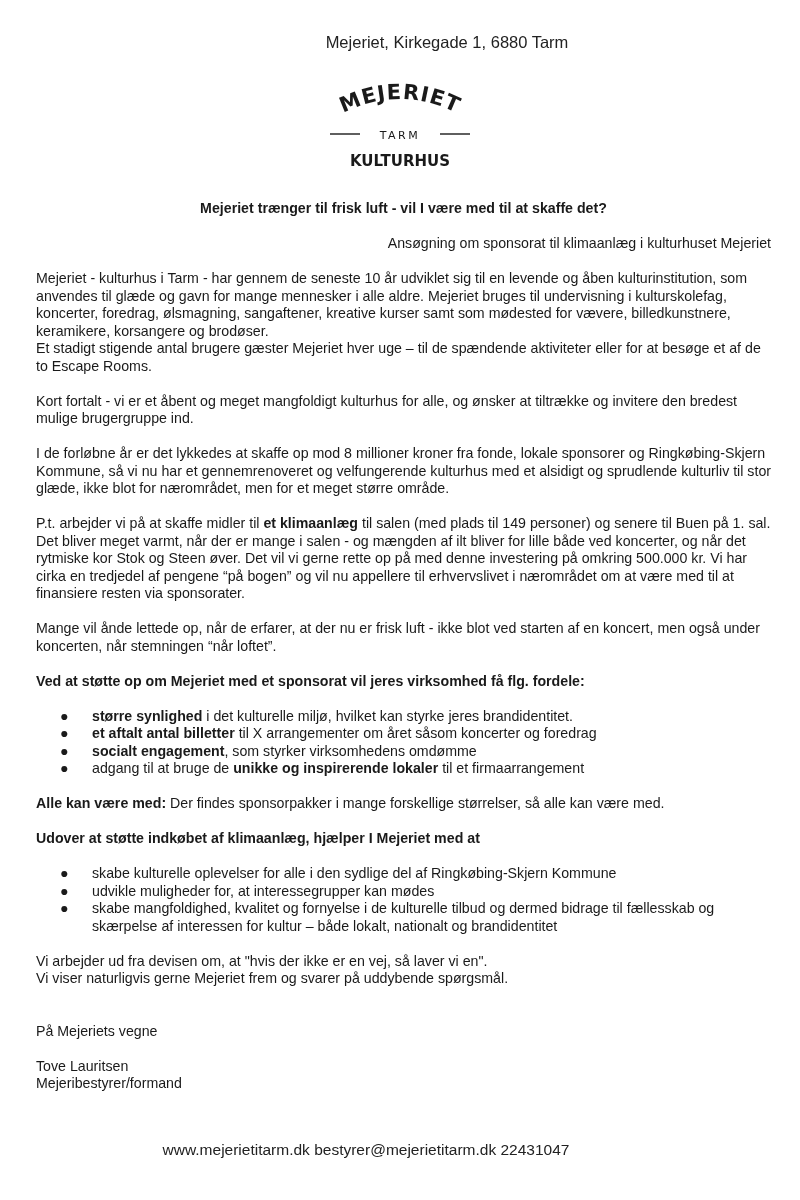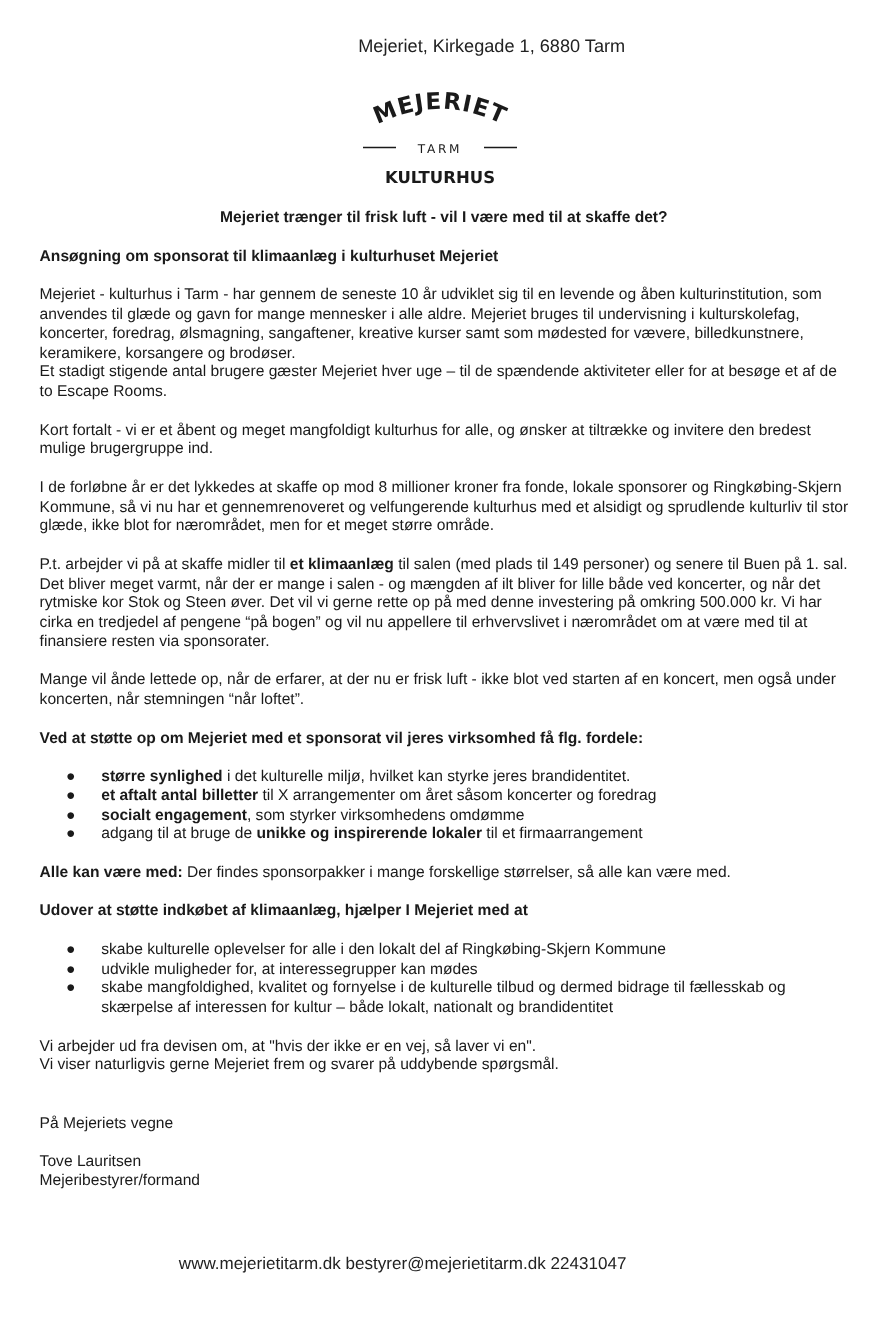--- a/index.html
+++ b/index.html
@@ -4,22 +4,22 @@
   <style>
     html, body { margin: 0; padding: 0; background: #ffffff; }
     body { width: 800px; height: 1200px; position: relative; overflow: hidden; color: #1a1a1a; }
     .page { position: absolute; left: 0; top: 0; width: 800px; height: 1200px; }
     .address { position: absolute; top: 33px; left: 0; width: 800px; text-align: center;
       font-family: "Liberation Sans", sans-serif; font-size: 16.5px; color: #222; padding-left: 47px; }
     .logo { position: absolute; top: 82px; left: 320px; width: 160px; height: 90px; }
     .logo svg { width: 160px; height: 90px; display: block; }
     .content { position: absolute; left: 36px; top: 184px; width: 735px;
       font-family: "Liberation Sans", sans-serif; font-size: 14.2px; line-height: 17.5px; }
-    .h1 { text-align: center; font-weight: bold; margin: 6px; }
-    .h2 { text-align: left; font-weight: bold; margin: 17.5px 0 0 0; }
+    .h1 { text-align: center; font-weight: bold; margin: 16px; }
+    .h2 { text-align: right; font-weight: normal; margin: 17.5px 0 0 0; }
     p { margin: 0; }
     .gap { height: 17.5px; }
     ul { margin: 0; padding: 0; list-style: none; }
     li { position: relative; padding-left: 56px; }
     li .bullet { position: absolute; left: 24px; top: 0; }
     b { font-weight: bold; }
     .footer { position: absolute; top: 1141px; left: 0; width: 732px; text-align: center;
       font-family: "Liberation Sans", sans-serif; font-size: 15.5px; color: #222; }
   </style>
 </head>
@@ -76,21 +76,21 @@
     </ul>
     <div class="gap"></div>
 
     <p><b>Alle kan være med:</b><span> Der findes sponsorpakker i mange forskellige størrelser, så alle kan være med.</span></p>
     <div class="gap"></div>
 
     <p><b>Udover at støtte indkøbet af klimaanlæg, hjælper I Mejeriet med at</b></p>
     <div class="gap"></div>
 
     <ul>
-      <li><span class="bullet">●</span><span>skabe kulturelle oplevelser for alle i den lokalt del af Ringkøbing-Skjern Kommune</span></li>
+      <li><span class="bullet">●</span><span>skabe kulturelle oplevelser for alle i den sydlige del af Ringkøbing-Skjern Kommune</span></li>
       <li><span class="bullet">●</span><span>udvikle muligheder for, at interessegrupper kan mødes</span></li>
       <li><span class="bullet">●</span><span>skabe mangfoldighed, kvalitet og fornyelse i de kulturelle tilbud og dermed bidrage til fællesskab og skærpelse af interessen for kultur – både lokalt, nationalt og brandidentitet</span></li>
     </ul>
     <div class="gap"></div>
 
     <p>Vi arbejder ud fra devisen om, at "hvis der ikke er en vej, så laver vi en".</p>
     <p>Vi viser naturligvis gerne Mejeriet frem og svarer på uddybende spørgsmål.</p>
     <div class="gap"></div>
 
     <div class="gap"></div>

